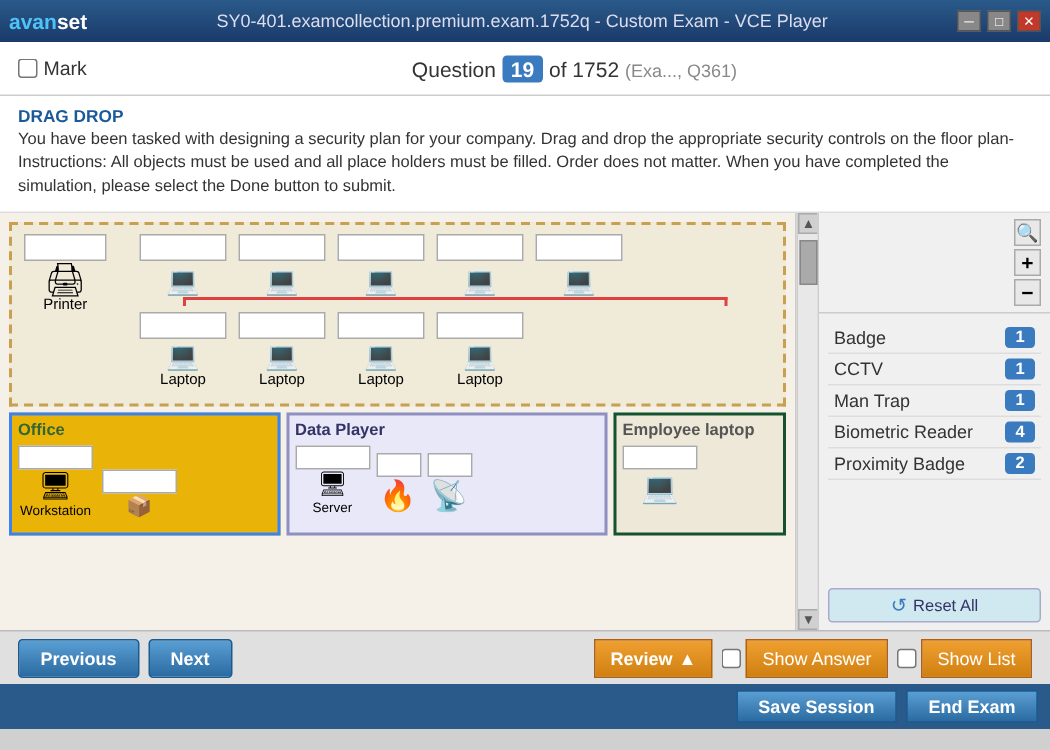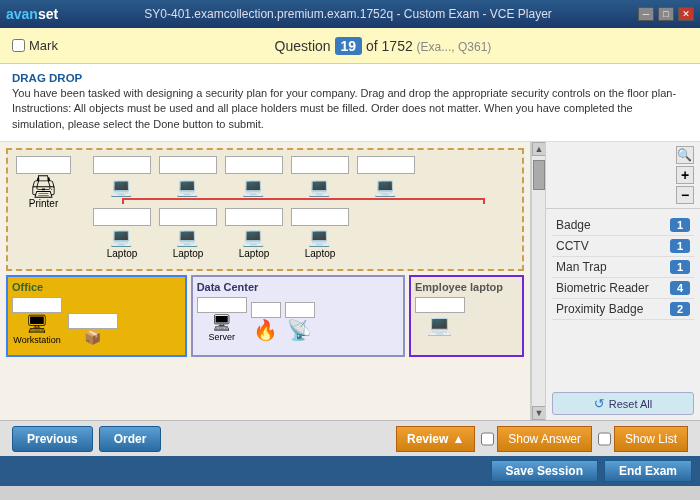--- a/index.html
+++ b/index.html
@@ -35,21 +35,21 @@
       border: 1px solid #555;
       font-size: 9px;
       color: white;
       display: flex; align-items: center; justify-content: center;
       cursor: pointer;
     }
     .win-btn.close { background: #c0392b; }
 
     
     .question-header {
-      background: #fef9c3;
+      background: #ffffff;
       height: 36px;
       display: flex;
       align-items: center;
       padding: 0 12px;
       border-bottom: 1px solid #ccc;
       gap: 20px;
     }
     .mark-check { display: flex; align-items: center; gap: 4px; font-size: 13px; color: #333; }
     .mark-check input { margin: 0; }
     .question-info { flex: 1; text-align: center; font-size: 14px; color: #333; }
@@ -361,39 +361,39 @@
               <div style="font-size:9px;">Workstation</div>
             </div>
             <div style="display:flex;flex-direction:column;align-items:center;">
               <div style="width:50px;height:16px;border:1px solid #aaa;background:white;"></div>
               <div style="font-size:14px;">📦</div>
             </div>
           </div>
         </div>
 
         <div style="background:#e8e8f8;border:2px solid #9090c0;flex:1.2;padding:4px;position:relative;">
-          <div style="font-size:11px;font-weight:bold;color:#333366;">Data Center</div>
+          <div style="font-size:11px;font-weight:bold;color:#333366;">Data Player</div>
           <div style="display:flex;align-items:flex-end;gap:4px;margin-top:4px;">
             <div style="display:flex;flex-direction:column;align-items:center;">
               <div style="width:50px;height:16px;border:1px solid #aaa;background:white;"></div>
               <div style="font-size:16px;">🖥</div>
               <div style="font-size:9px;">Server</div>
             </div>
             <div style="display:flex;flex-direction:column;align-items:center;">
               <div style="width:30px;height:16px;border:1px solid #aaa;background:white;"></div>
               <div style="font-size:20px;">🔥</div>
             </div>
             <div style="display:flex;flex-direction:column;align-items:center;">
               <div style="width:30px;height:16px;border:1px solid #aaa;background:white;"></div>
               <div style="font-size:20px;">📡</div>
             </div>
           </div>
         </div>
 
-        <div style="background:#eee8d8;border:2px solid #6d28d9;width:115px;padding:4px;">
+        <div style="background:#eee8d8;border:2px solid #14532d;width:115px;padding:4px;">
           <div style="font-size:11px;font-weight:bold;color:#555;">Employee laptop</div>
           <div style="display:flex;align-items:flex-end;margin-top:4px;">
             <div style="display:flex;flex-direction:column;align-items:center;">
               <div style="width:50px;height:16px;border:1px solid #aaa;background:white;"></div>
               <div style="font-size:20px;">💻</div>
             </div>
           </div>
         </div>
 
       </div>
@@ -441,21 +441,21 @@
       <div class="reset-btn">
         <span class="reset-icon">↺</span>
         <span>Reset All</span>
       </div>
     </div>
 
   </div>
 
   <div class="bottom-nav">
     <button class="nav-btn blue">Previous</button>
-    <button class="nav-btn blue">Order</button>
+    <button class="nav-btn blue">Next</button>
     <div class="spacer"></div>
     <div style="display:flex;align-items:center;gap:0;">
       <button class="review-btn">
         <span>Review</span>
         <span>▲</span>
       </button>
     </div>
     <div class="check-label">
       <input type="checkbox" style="">
       <button class="show-btn">Show Answer</button>

